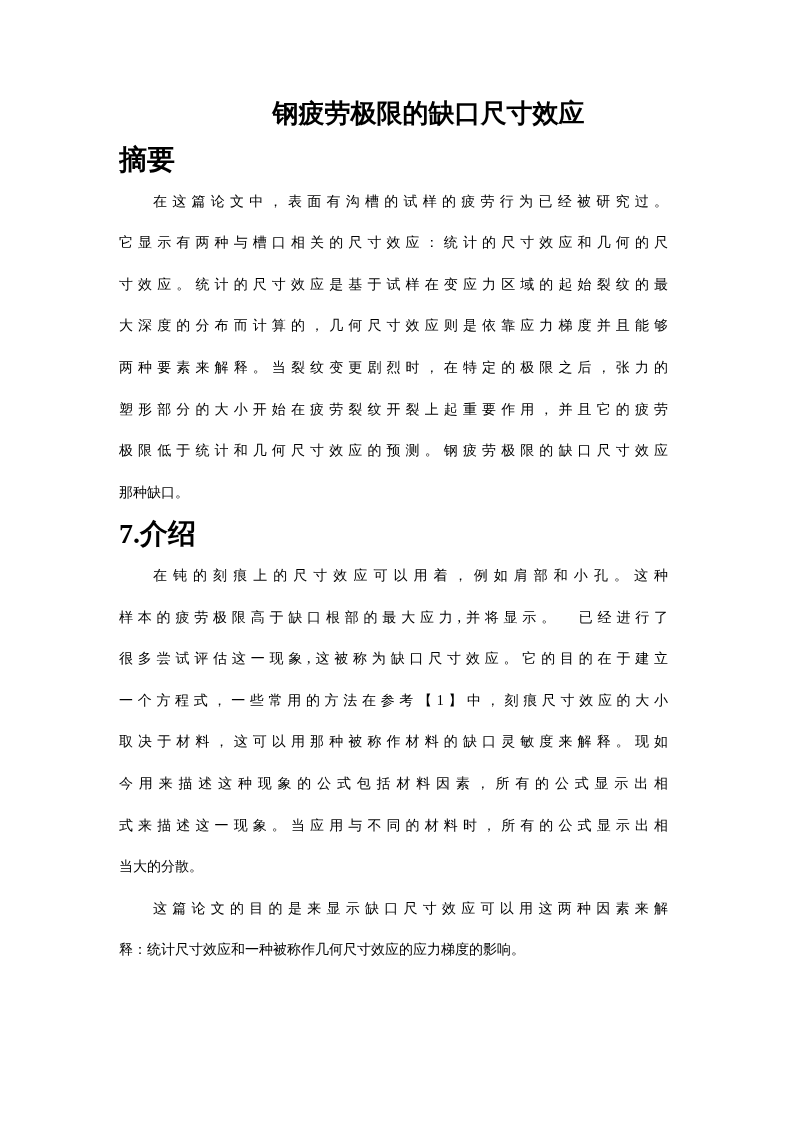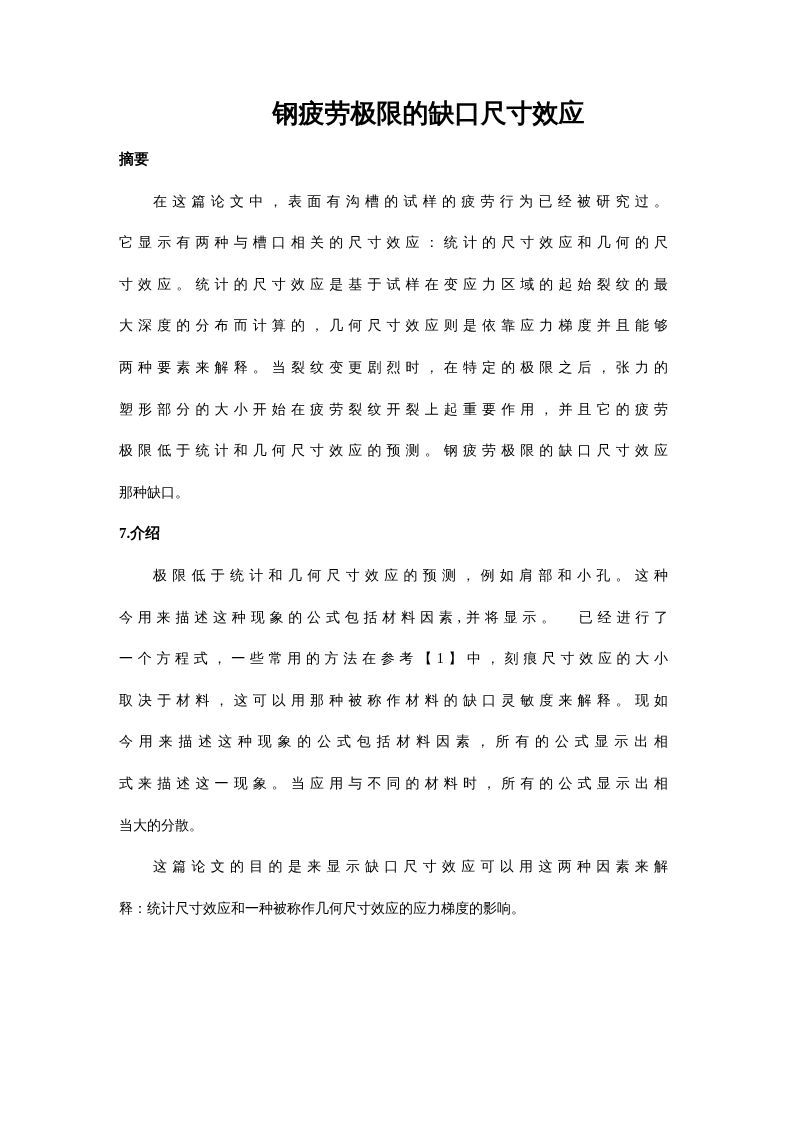--- a/index.html
+++ b/index.html
@@ -47,21 +47,21 @@
   .ln.end {
     text-align: right;
     text-align-last: left;
     -moz-text-align-last: left;
   }
   .ln.indent {
     text-indent: 34px;
   }
   .ln.hd {
     font-weight: bold;
-    font-size: 15px;
+    font-size: 28px;
     text-align: right;
     text-align-last: left;
     -moz-text-align-last: left;
   }
 </style>
 </head>
 <body>
 
 <div class="page">
   <div class="doc-title">钢疲劳极限的缺口尺寸效应</div>
@@ -73,22 +73,23 @@
     <div class="ln">它显示有两种与槽口相关的尺寸效应：统计的尺寸效应和几何的尺</div>
     <div class="ln">寸效应。统计的尺寸效应是基于试样在变应力区域的起始裂纹的最</div>
     <div class="ln">大深度的分布而计算的，几何尺寸效应则是依靠应力梯度并且能够</div>
     <div class="ln">两种要素来解释。当裂纹变更剧烈时，在特定的极限之后，张力的</div>
     <div class="ln">塑形部分的大小开始在疲劳裂纹开裂上起重要作用，并且它的疲劳</div>
     <div class="ln">极限低于统计和几何尺寸效应的预测。钢疲劳极限的缺口尺寸效应</div>
     <div class="ln end">那种缺口。</div>
 
     <div class="ln hd">7.介绍</div>
 
-    <div class="ln indent">极限低于统计和几何尺寸效应的预测，例如肩部和小孔。这种</div>
-    <div class="ln">今用来描述这种现象的公式包括材料因素,并将显示。　已经进行了</div>
+    <div class="ln indent">在钝的刻痕上的尺寸效应可以用着，例如肩部和小孔。这种</div>
+    <div class="ln">样本的疲劳极限高于缺口根部的最大应力,并将显示。　已经进行了</div>
+    <div class="ln">很多尝试评估这一现象,这被称为缺口尺寸效应。它的目的在于建立</div>
     <div class="ln">一个方程式，一些常用的方法在参考【1】中，刻痕尺寸效应的大小</div>
     <div class="ln">取决于材料，这可以用那种被称作材料的缺口灵敏度来解释。现如</div>
     <div class="ln">今用来描述这种现象的公式包括材料因素，所有的公式显示出相</div>
     <div class="ln">式来描述这一现象。当应用与不同的材料时，所有的公式显示出相</div>
     <div class="ln end">当大的分散。</div>
 
     <div class="ln indent">这篇论文的目的是来显示缺口尺寸效应可以用这两种因素来解</div>
     <div class="ln end">释：统计尺寸效应和一种被称作几何尺寸效应的应力梯度的影响。</div>
 
   </div>

